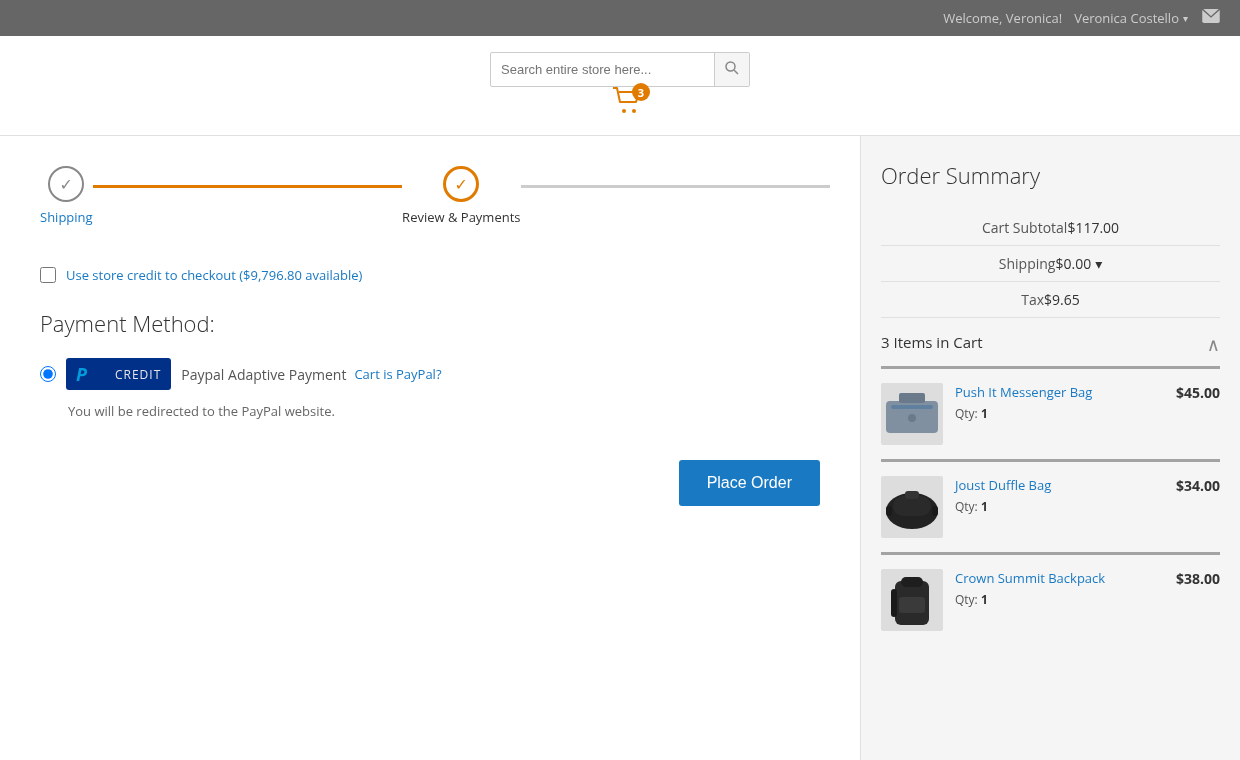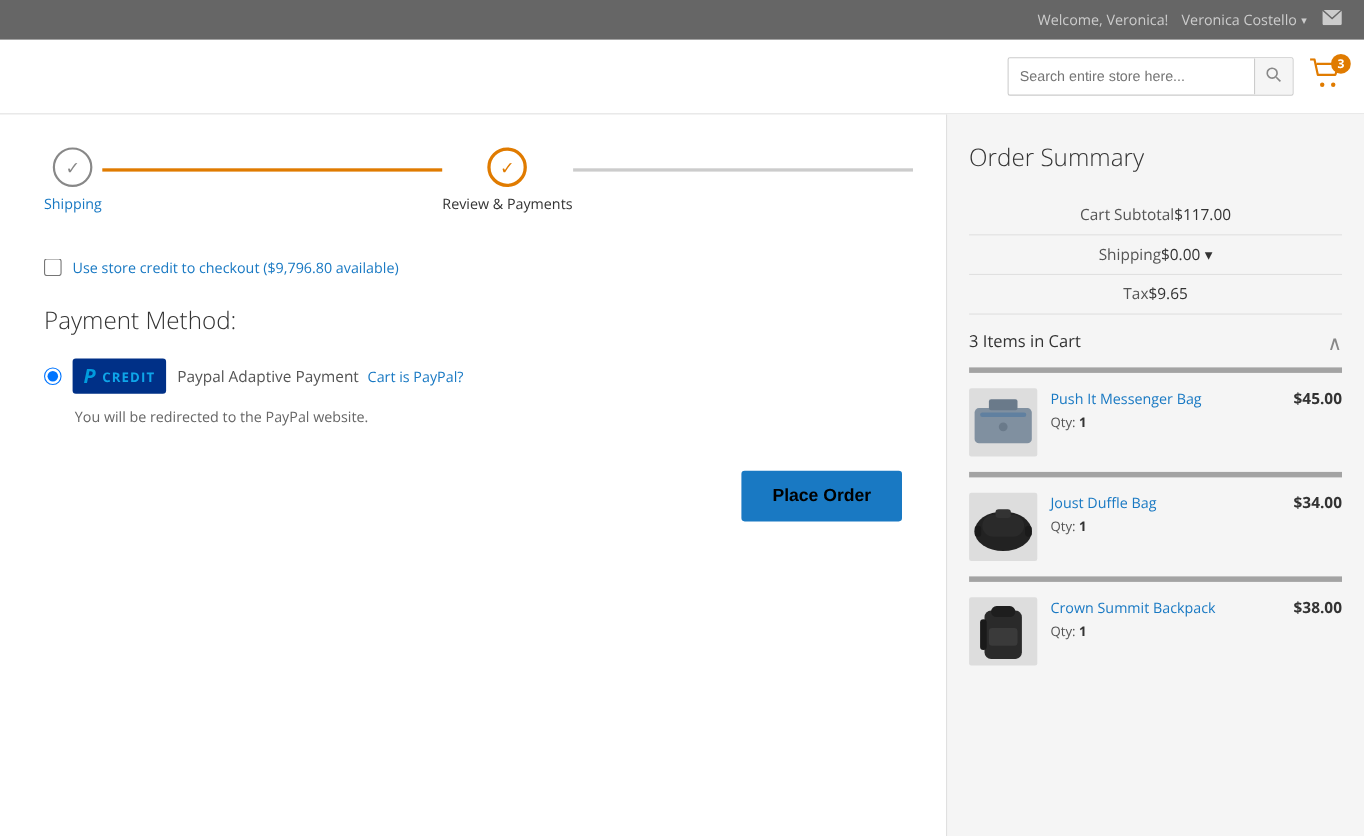--- a/index.html
+++ b/index.html
@@ -22,20 +22,21 @@
     .topbar-mail { margin-left: 14px; cursor: pointer; }
     .topbar-mail svg { width: 18px; height: 14px; fill: #ccc; }
 
     
     .header {
       display: flex;
       justify-content: flex-end;
       align-items: center;
       padding: 16px 20px;
       border-bottom: 1px solid #e0e0e0;
+      flex-direction: column;
     }
     .search-bar {
       display: flex;
       align-items: center;
       border: 1px solid #ccc;
       border-radius: 2px;
       overflow: hidden;
       width: 260px;
     }
     .search-bar input {
@@ -189,24 +190,25 @@
       gap: 6px;
       margin-right: 10px;
     }
     .paypal-p {
       color: #009cde;
       font-style: italic;
       font-size: 18px;
       font-weight: bold;
     }
     .paypal-credit-text {
-      color: #0ea5e9;
+      color: #e5e5e5;
       font-size: 12px;
-      font-weight: bold;
+      font-weight: normal;
       letter-spacing: 1px;
+      margin-left: 22px;
     }
     .paypal-adaptive-label {
       color: #555;
       margin-right: 8px;
     }
     .what-is-paypal {
       color: #1979c3;
       cursor: pointer;
       text-decoration: none;
       font-size: 13px;
@@ -220,27 +222,27 @@
 
     
     .place-order-area {
       display: flex;
       justify-content: flex-end;
       margin-top: 40px;
       padding-right: 10px;
     }
     .place-order-btn {
       background: #1979c3;
-      color: #000000;
+      color: #ffffff;
       border: none;
       padding: 14px 28px;
       font-size: 16px;
       cursor: pointer;
       border-radius: 3px;
-      font-weight: 700;
+      font-weight: 400;
     }
 
     
     .sidebar {
       width: 380px;
       background: #f5f5f5;
       padding: 24px 20px;
       border-left: 1px solid #e0e0e0;
     }
 
@@ -284,21 +286,21 @@
     .cart-header-label {
       font-size: 15px;
       color: #333;
     }
     .cart-toggle { font-size: 18px; color: #888; }
 
     .cart-item {
       display: flex;
       align-items: flex-start;
       padding: 14px 0;
-      border-top: 5px solid #a3a3a3;
+      border-top: 3px solid #a3a3a3;
       gap: 12px;
     }
     .cart-item-img {
       width: 62px;
       height: 62px;
       background: #ddd;
       border-radius: 2px;
       overflow: hidden;
       flex-shrink: 0;
       display: flex;

